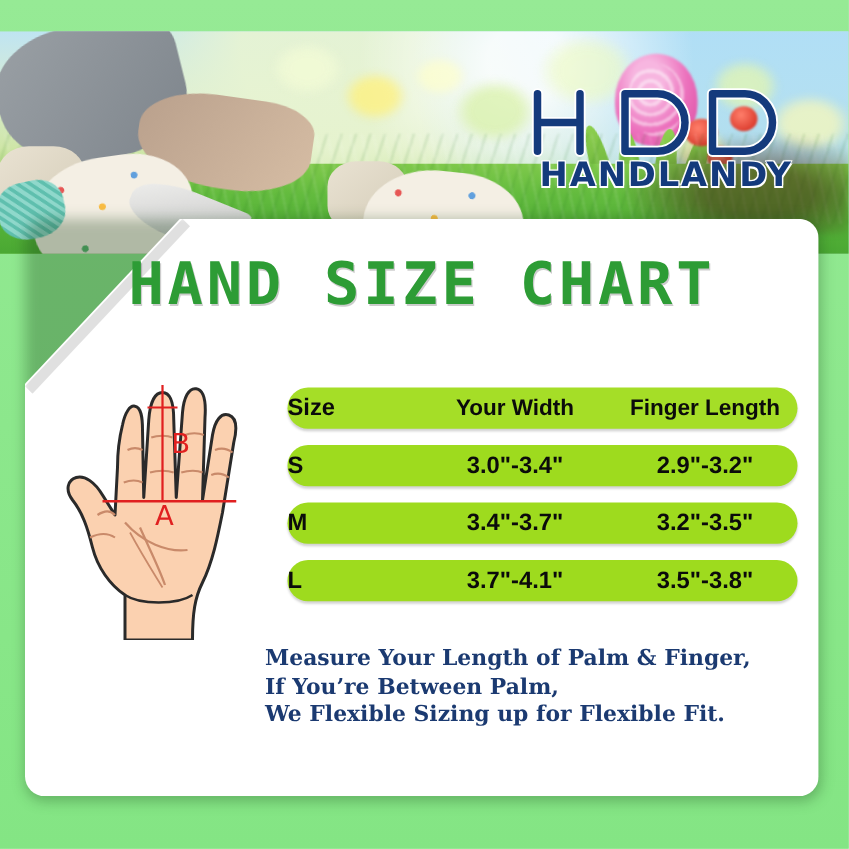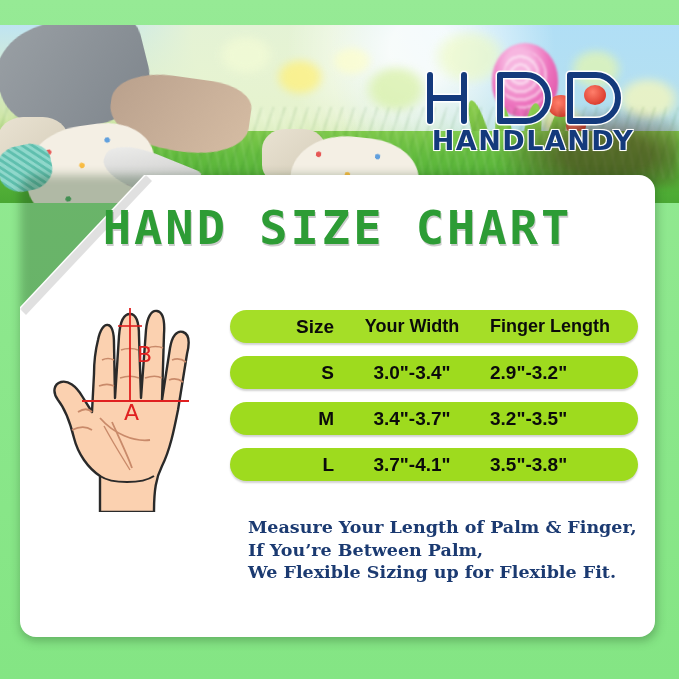--- a/index.html
+++ b/index.html
@@ -102,33 +102,33 @@
 
   
   .hand{position:absolute;left:42px;top:300px;width:182px;height:212px;}
 
   
   .table{position:absolute;left:230px;top:310px;width:408px;}
   .row{position:relative;height:33px;margin-bottom:13px;border-radius:17px;
     background:#9edb1e;display:flex;align-items:center;
     box-shadow:0 2px 2px rgba(0,0,0,.18);}
   .row.header{background:#a5de27;}
-  .c0{width:104px;text-align:right;}
+  .c0{width:104px;text-align:left;}
   .c1{width:156px;text-align:center;}
-  .c2{width:148px;}
+  .c2{width:148px;text-align:center;}
   .row .cell{font-weight:700;font-size:19px;color:#0b0b0b;
     font-family:"Liberation Sans", sans-serif;}
   .row.header .cell{font-size:18px;}
   .row.header .c0 .cell{font-size:19px;}
 
   
   .note{position:absolute;left:212px;top:516px;width:440px;
     font-family:"DejaVu Serif", serif;font-weight:700;
     font-size:17.5px;line-height:22.5px;color:#1b3a71;}
-  .note div{white-space:nowrap;margin-left:36px;}
+  .note div{white-space:nowrap;}
 </style>
 </head>
 <body>
 
 <div id="stage">
 
   <div class="banner">
     <div class="sky"></div>
     <div class="blurflowers"></div>
 

